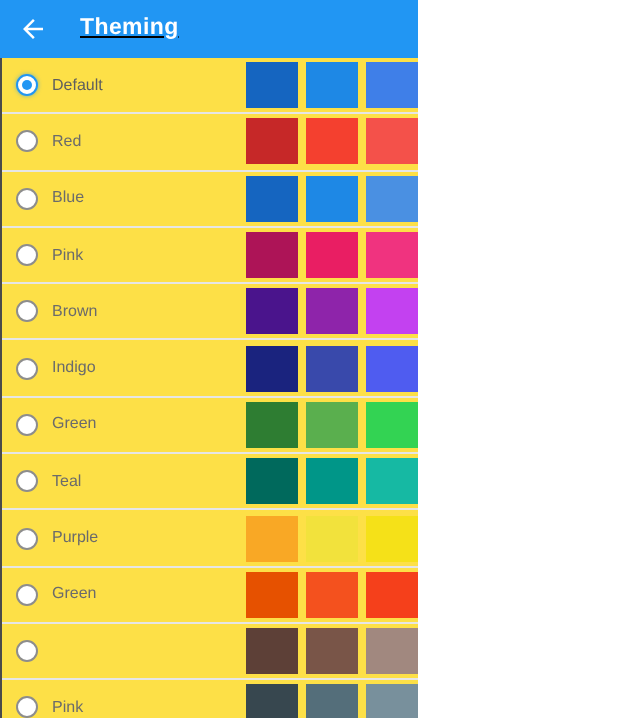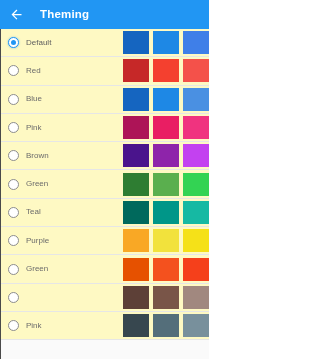--- a/index.html
+++ b/index.html
@@ -26,20 +26,21 @@
   
   .toolbar {
     position: relative;
     height: 29px;
     background: #2196f3;
     display: flex;
     align-items: center;
     padding: 0 6px;
     box-sizing: border-box;
     overflow: hidden;
+    text-decoration: underline;
   }
   .back-btn {
     width: 20px;
     height: 20px;
     display: flex;
     align-items: center;
     justify-content: center;
     flex: 0 0 auto;
     margin-right: 4px;
     cursor: pointer;
@@ -63,21 +64,21 @@
     right: 0;
     bottom: 0;
     background: #fafafa;
     border-left: 1px solid #4a4a4a;
     box-sizing: border-box;
     overflow: hidden;
   }
   .row {
     position: relative;
     height: 28.3px;
-    background: #fef9c3;
+    background: #fde047;
     border-bottom: 1px solid #e6e6e6;
     display: flex;
     align-items: center;
     box-sizing: border-box;
     padding-left: 7px;
     overflow: hidden;
   }
   .radio {
     width: 11px;
     height: 11px;
@@ -185,20 +186,29 @@
         <span class="radio"></span>
         <span class="row-label">Brown</span>
         <span class="swatches">
           <span class="swatch" style="background: rgb(74, 20, 140);"></span>
           <span class="swatch" style="background: rgb(142, 36, 170);"></span>
           <span class="swatch" style="background: rgb(195, 65, 240);"></span>
         </span>
       </div>
       <div class="row">
         <span class="radio"></span>
+        <span class="row-label">Indigo</span>
+        <span class="swatches">
+          <span class="swatch" style="background: rgb(26, 35, 126);"></span>
+          <span class="swatch" style="background: rgb(57, 73, 171);"></span>
+          <span class="swatch" style="background: rgb(79, 92, 240);"></span>
+        </span>
+      </div>
+      <div class="row">
+        <span class="radio"></span>
         <span class="row-label">Green</span>
         <span class="swatches">
           <span class="swatch" style="background: rgb(46, 125, 50);"></span>
           <span class="swatch" style="background: rgb(90, 175, 78);"></span>
           <span class="swatch" style="background: rgb(51, 211, 83);"></span>
         </span>
       </div>
       <div class="row">
         <span class="radio"></span>
         <span class="row-label">Teal</span>

